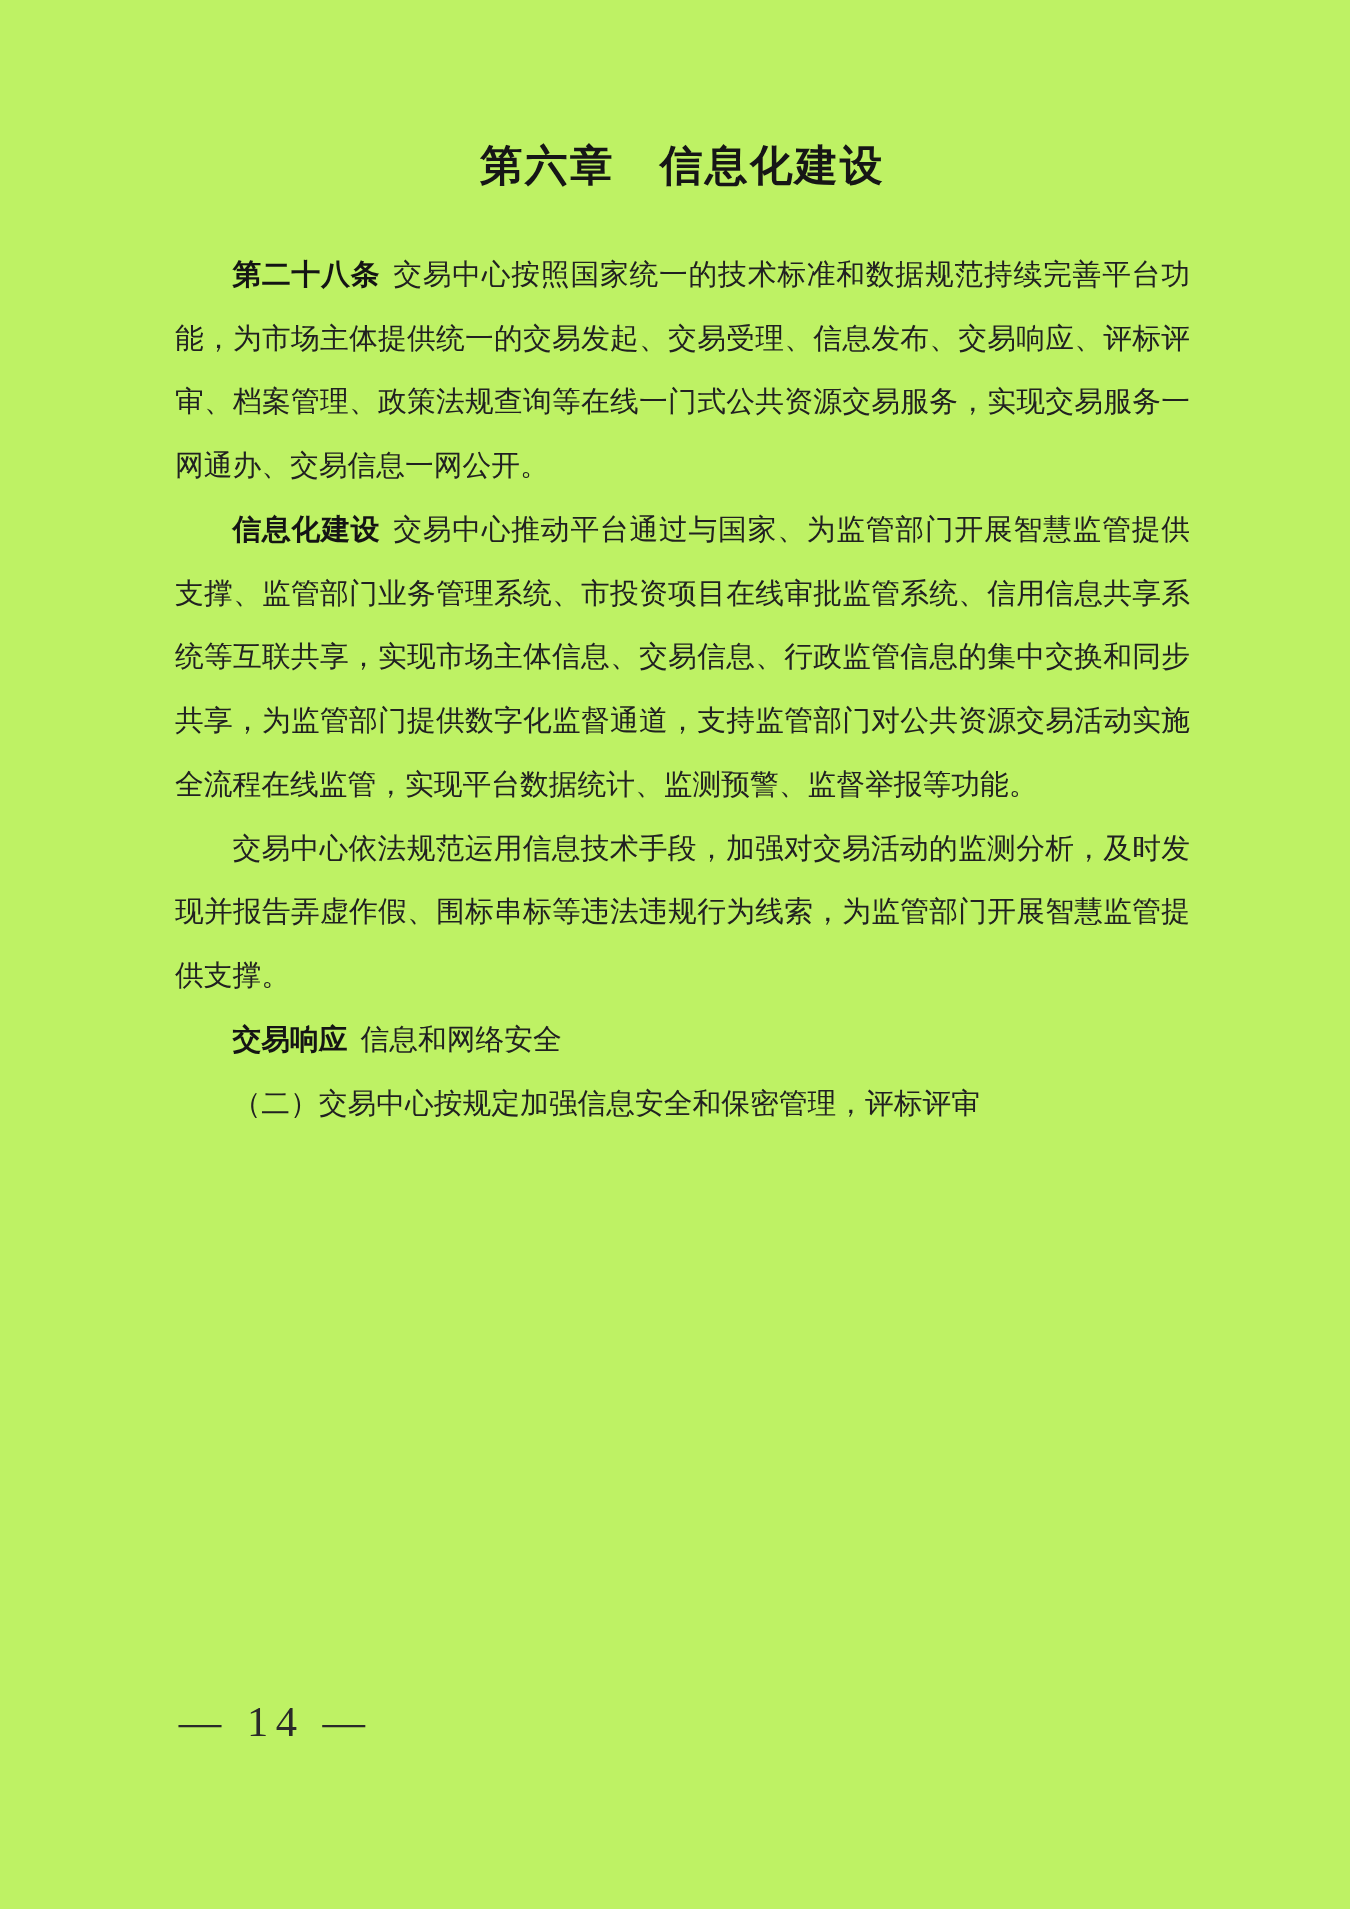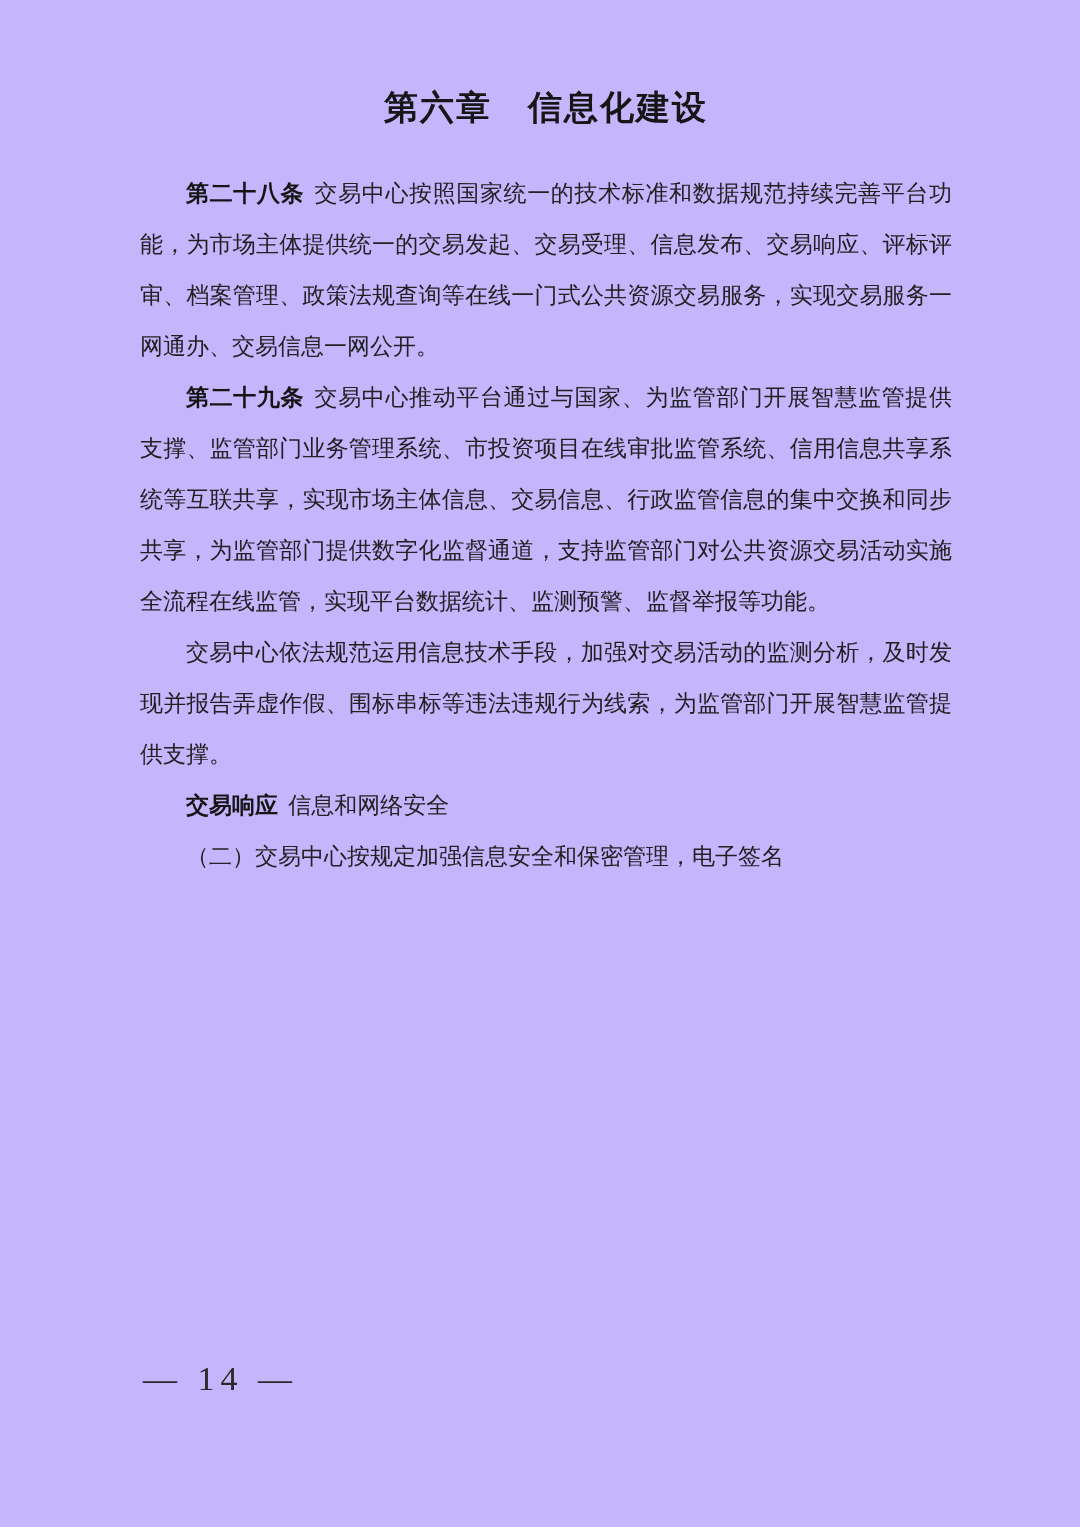--- a/index.html
+++ b/index.html
@@ -7,23 +7,23 @@
   html, body {
     background: #e9e9e9;
     font-family: "Liberation Serif", "DejaVu Serif", serif;
   }
 
   .page {
     position: relative;
     width: 1080px;
     height: 1527px;
     margin: 0 auto;
-    background: #c4b5fd;
+    background: #bef264;
     color: #1e1e1e;
-    padding: 86px 128px 0 140px;
+    padding: 112px 128px 0 140px;
     overflow: hidden;
   }
 
   .chapter-title {
     text-align: center;
     font-family: "Liberation Sans", "DejaVu Sans", sans-serif;
     font-weight: bold;
     font-size: 34px;
     line-height: 42px;
     letter-spacing: 2px;
@@ -65,27 +65,27 @@
 <body>
 
 <div class="page">
 
   <h1 class="chapter-title">第六章　信息化建设</h1>
 
   <div class="doc-body">
 
     <p class="para"><span class="lead">第二十八条</span><span>交易中心按照国家统一的技术标准和数据规范持续完善平台功能，为市场主体提供统一的交易发起、交易受理、信息发布、交易响应、评标评审、档案管理、政策法规查询等在线一门式公共资源交易服务，实现交易服务一网通办、交易信息一网公开。</span></p>
 
-    <p class="para"><span class="lead">第二十九条</span><span>交易中心推动平台通过与国家、为监管部门开展智慧监管提供支撑、监管部门业务管理系统、市投资项目在线审批监管系统、信用信息共享系统等互联共享，实现市场主体信息、交易信息、行政监管信息的集中交换和同步共享，为监管部门提供数字化监督通道，支持监管部门对公共资源交易活动实施全流程在线监管，实现平台数据统计、监测预警、监督举报等功能。</span></p>
+    <p class="para"><span class="lead">信息化建设</span><span>交易中心推动平台通过与国家、为监管部门开展智慧监管提供支撑、监管部门业务管理系统、市投资项目在线审批监管系统、信用信息共享系统等互联共享，实现市场主体信息、交易信息、行政监管信息的集中交换和同步共享，为监管部门提供数字化监督通道，支持监管部门对公共资源交易活动实施全流程在线监管，实现平台数据统计、监测预警、监督举报等功能。</span></p>
 
     <p class="para"><span>交易中心依法规范运用信息技术手段，加强对交易活动的监测分析，及时发现并报告弄虚作假、围标串标等违法违规行为线索，为监管部门开展智慧监管提供支撑。</span></p>
 
 
     <p class="para"><span class="lead">交易响应</span><span>信息和网络安全</span></p>
 
 
-    <p class="para"><span>（二）交易中心按规定加强信息安全和保密管理，电子签名</span></p>
+    <p class="para"><span>（二）交易中心按规定加强信息安全和保密管理，评标评审</span></p>
 
   </div>
 
   <div class="page-footer">— 14 —</div>
 
 </div>
 
 </body></html>

